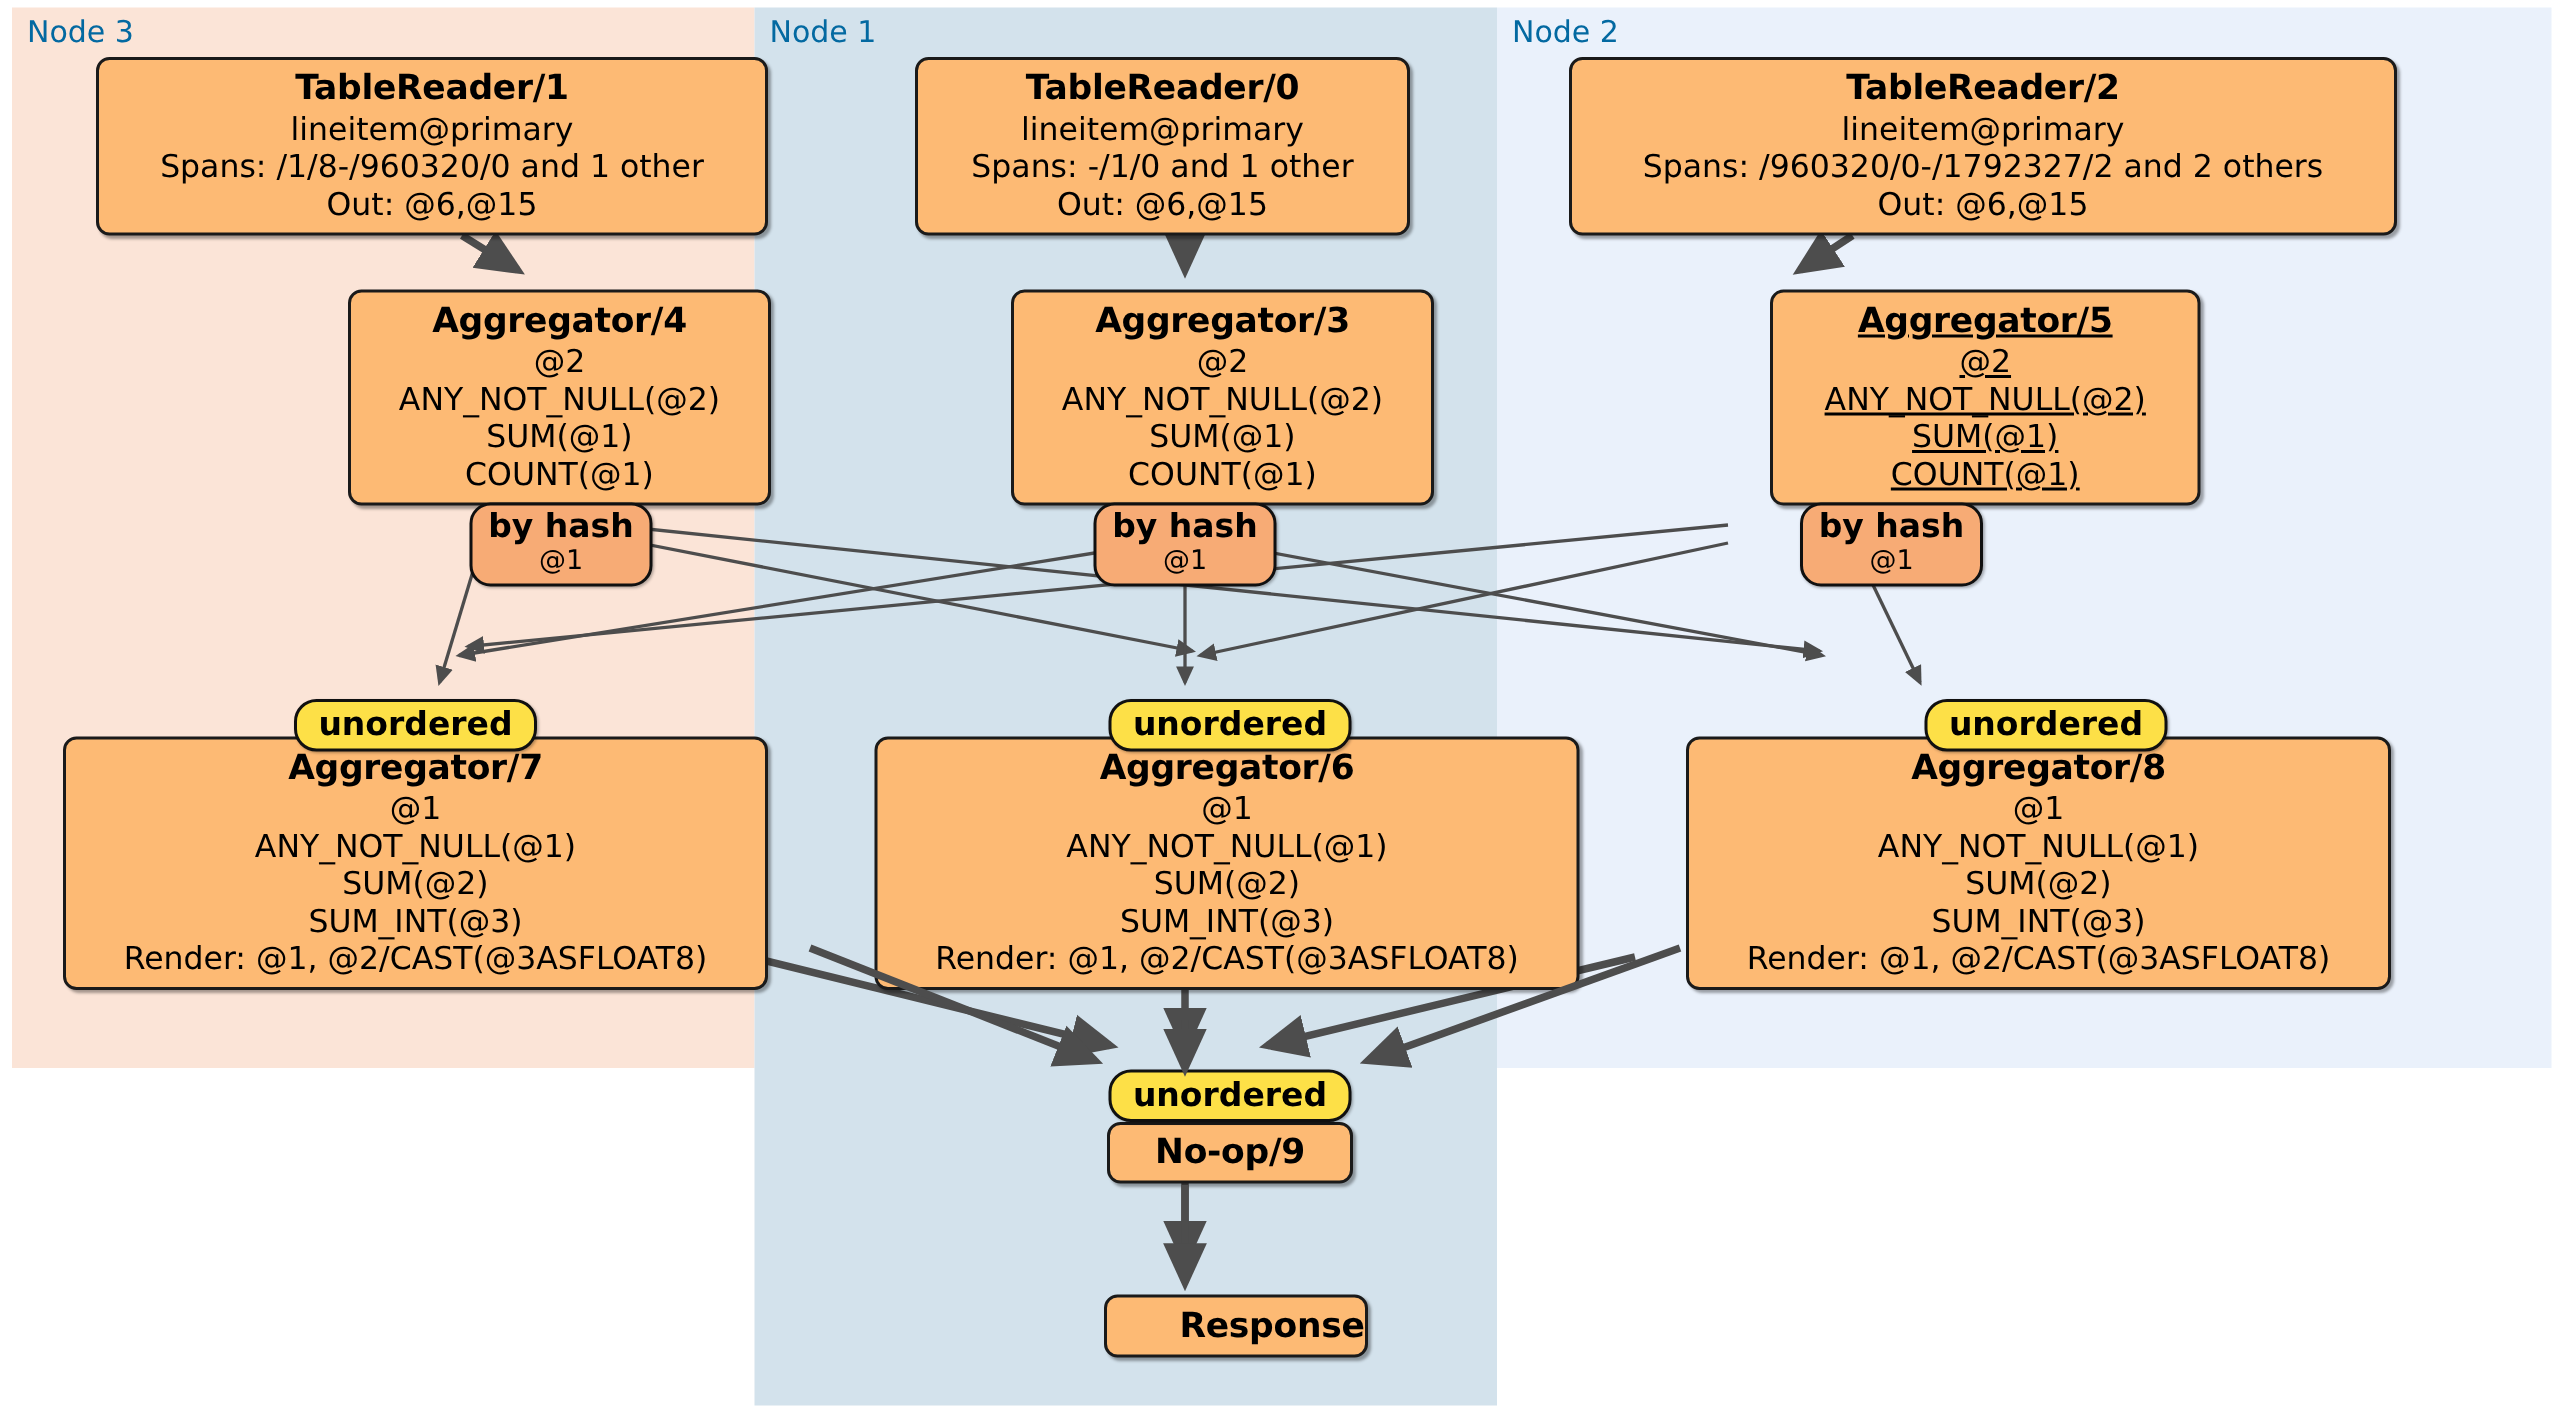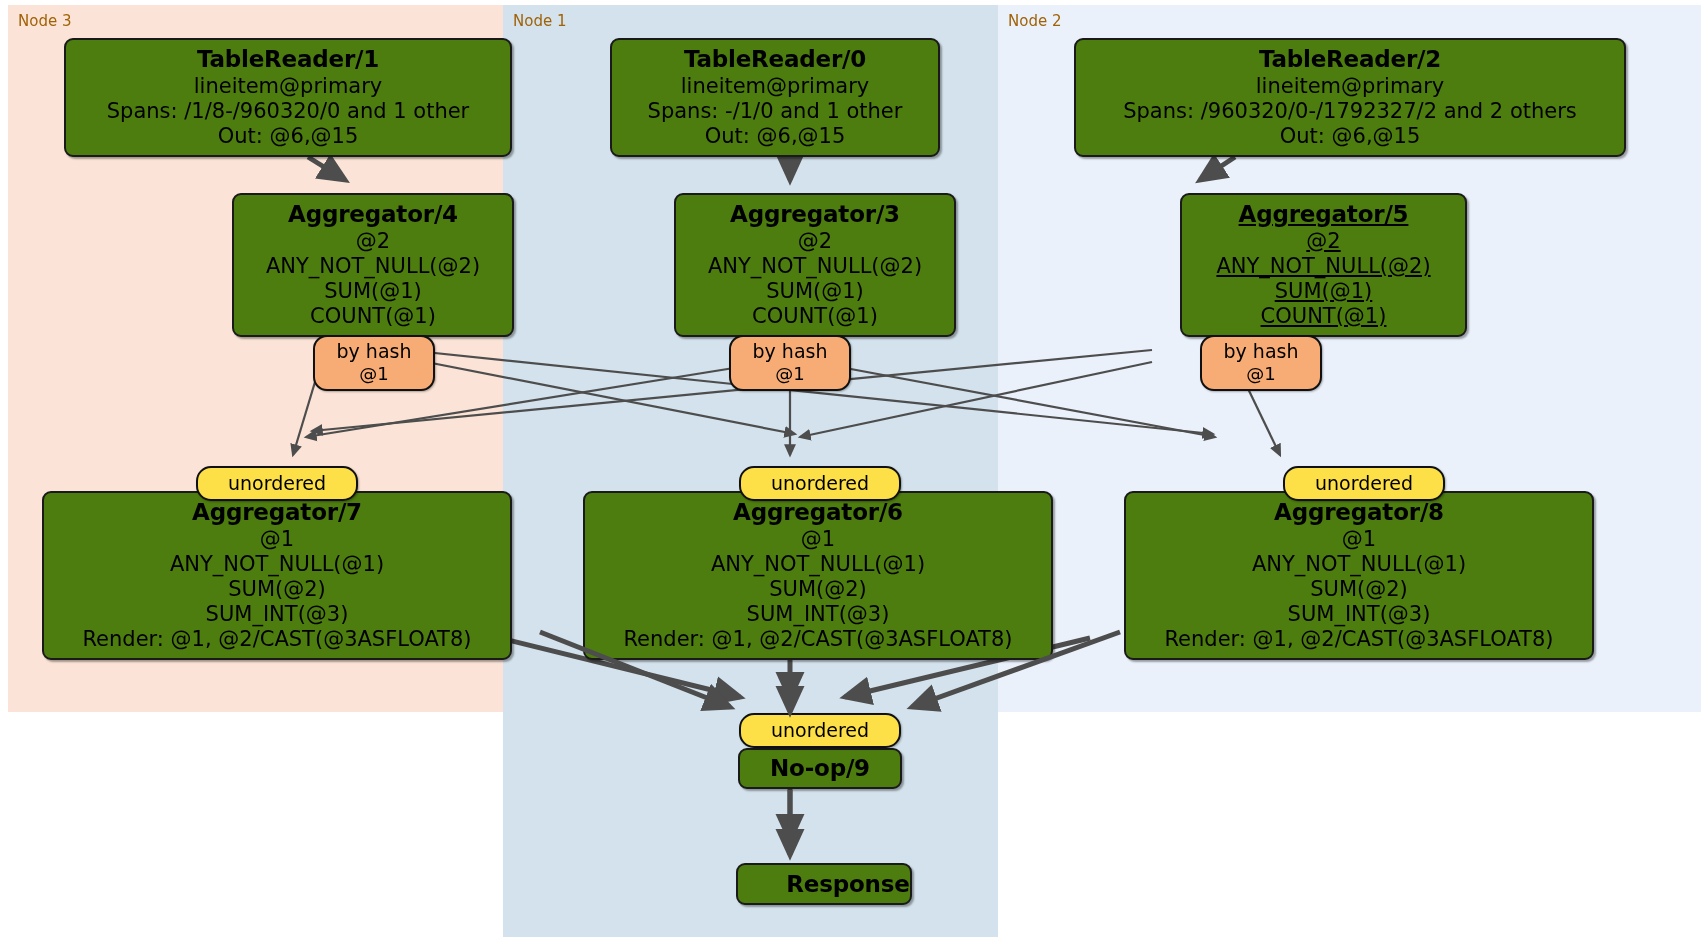--- a/index.html
+++ b/index.html
@@ -20,31 +20,31 @@
 
   
   .node-panel {
     position: absolute;
     box-sizing: border-box;
   }
   .node-label {
     position: absolute;
     left: 10px;
     top: 6px;
-    font-size: 15px;
-    color: #a16207;
+    font-size: 20px;
+    color: #0369a1;
     line-height: 20px;
     white-space: nowrap;
   }
 
   
   .proc {
     position: absolute;
     box-sizing: border-box;
-    background: #4d7c0f;
+    background: #fdba74;
     border: 2px solid #1a1a1a;
     border-radius: 9px;
     box-shadow: 2px 2px 2px rgba(0,0,0,0.35);
     text-align: center;
     padding: 5px 8px 6px 8px;
     line-height: 25px;
     font-size: 21px;
     color: #000000;
     z-index: 6;
   }
@@ -72,22 +72,22 @@
   .pill {
     position: absolute;
     box-sizing: border-box;
     border: 2px solid #101010;
     border-radius: 13px;
     text-align: center;
     z-index: 8;
     box-shadow: 1px 1px 2px rgba(0,0,0,0.3);
   }
   .pill .pill-title {
-    font-weight: normal;
-    font-size: 19px;
+    font-weight: bold;
+    font-size: 22px;
     line-height: 23px;
     color: #000;
     white-space: nowrap;
   }
   .pill .pill-sub {
     font-weight: normal;
     font-size: 18px;
     line-height: 21px;
     color: #000;
     white-space: nowrap;
@@ -177,21 +177,21 @@
     <div class="detail">Out: @6,@15</div>
   </div>
 
   <div class="proc" style="left:610px; top:38px; width:330px;">
     <div class="title">TableReader/0</div>
     <div class="detail">lineitem@primary</div>
     <div class="detail">Spans: -/1/0 and 1 other</div>
     <div class="detail">Out: @6,@15</div>
   </div>
 
-  <div class="proc" style="left:1046px; top:38px; width:552px;margin-left:28px;">
+  <div class="proc" style="left:1046px; top:38px; width:552px;">
     <div class="title">TableReader/2</div>
     <div class="detail">lineitem@primary</div>
     <div class="detail">Spans: /960320/0-/1792327/2 and 2 others</div>
     <div class="detail">Out: @6,@15</div>
   </div>
 
   <div class="proc" style="left:232px; top:193px; width:282px;">
     <div class="title">Aggregator/4</div>
     <div class="detail">@2</div>
     <div class="detail">ANY_NOT_NULL(@2)</div>

